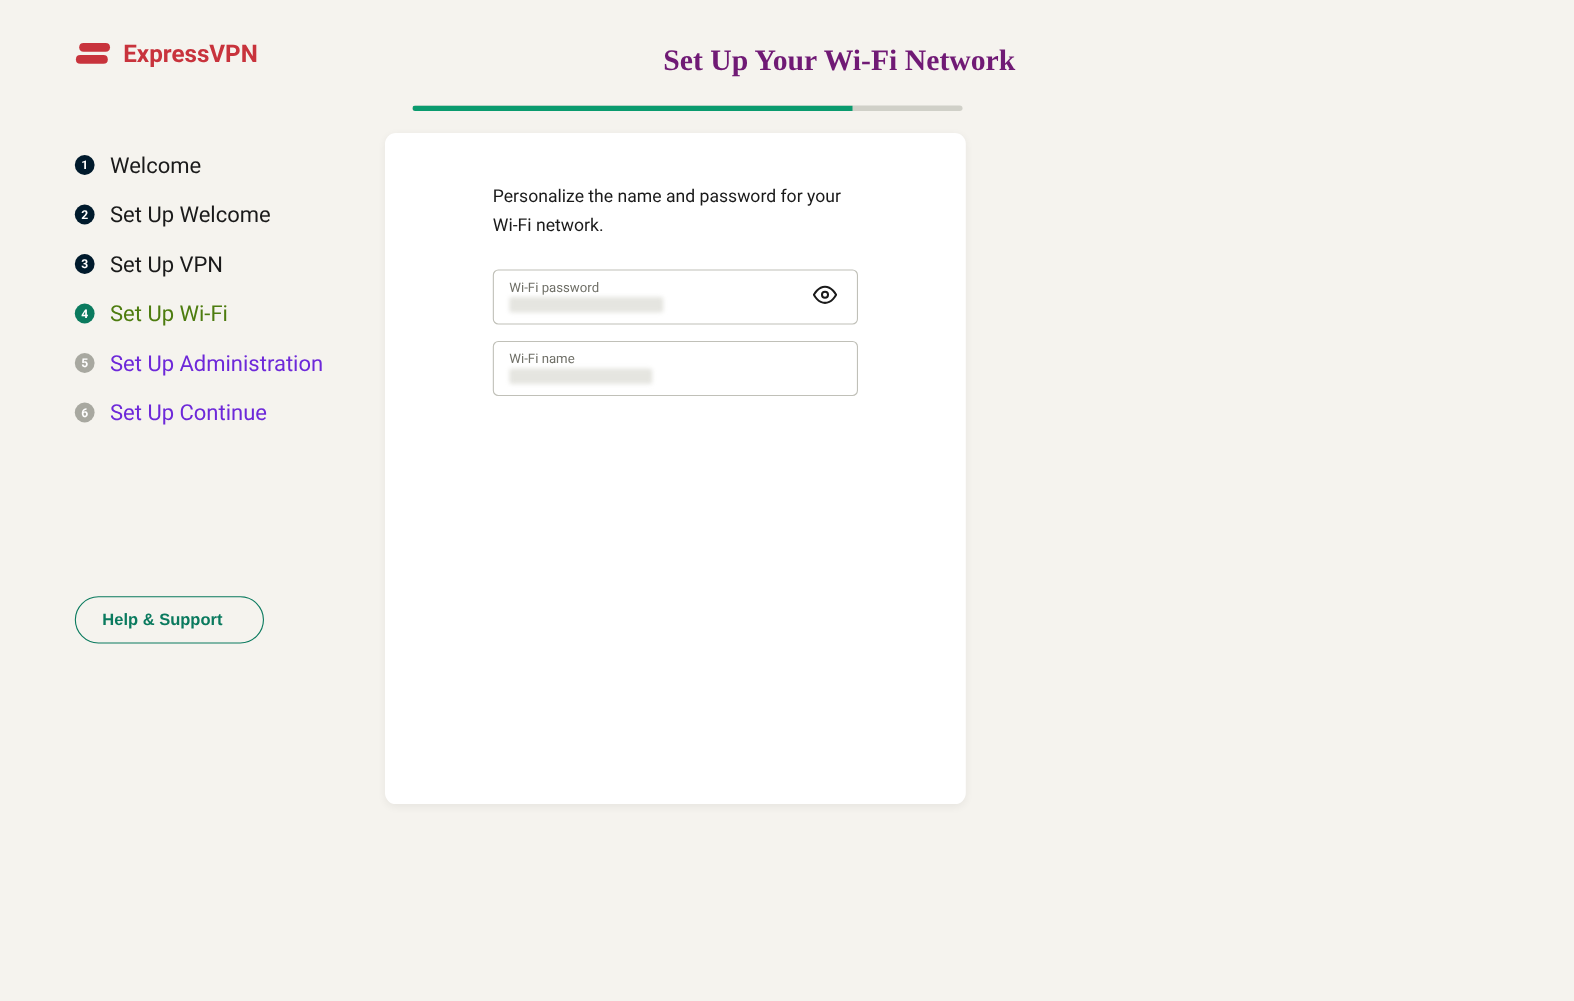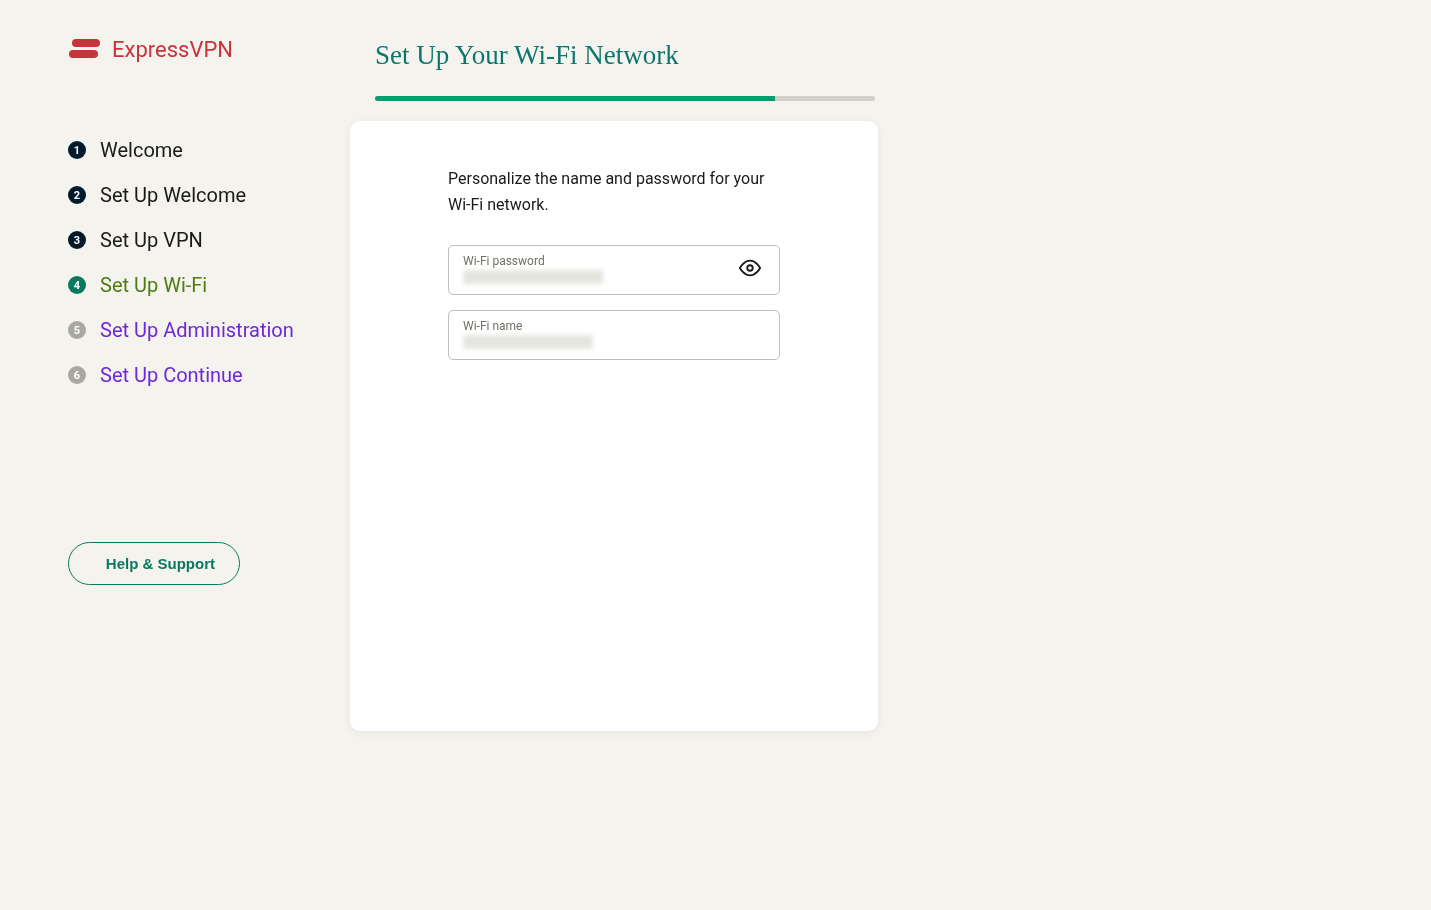--- a/index.html
+++ b/index.html
@@ -29,21 +29,21 @@
       gap: 10px;
       margin-bottom: 75px;
     }
     .logo-icon {
       display: flex;
       align-items: center;
     }
     .logo-text {
       color: #c8333c;
       font-size: 22px;
-      font-weight: 400;
+      font-weight: 700;
     }
     .steps {
       display: flex;
       flex-direction: column;
       gap: 21px;
     }
     .step {
       display: flex;
       align-items: center;
       gap: 14px;
@@ -89,32 +89,32 @@
       margin-top: 155px;
       padding: 12px 24px;
       border: 1.5px solid #0a7a5e;
       border-radius: 25px;
       background: transparent;
       color: #0a7a5e;
       font-size: 15px;
       font-weight: 600;
       cursor: pointer;
       width: 172px;
-      text-align: right;
+      text-align: left;
     }
     .main {
       flex: 1;
       padding: 40px 40px 40px 0;
     }
     .page-title {
       font-family: Georgia, 'Times New Roman', serif;
       font-size: 27px;
-      font-weight: 400;
-      color: #0f766e;
-      text-align: left;
+      font-weight: 700;
+      color: #701a75;
+      text-align: right;
       margin-bottom: 25px;
       width: 548px;
       margin-left: 25px;
     }
     .progress-bar {
       width: 500px;
       height: 5px;
       background: #d0d0c8;
       border-radius: 3px;
       margin-left: 25px;

